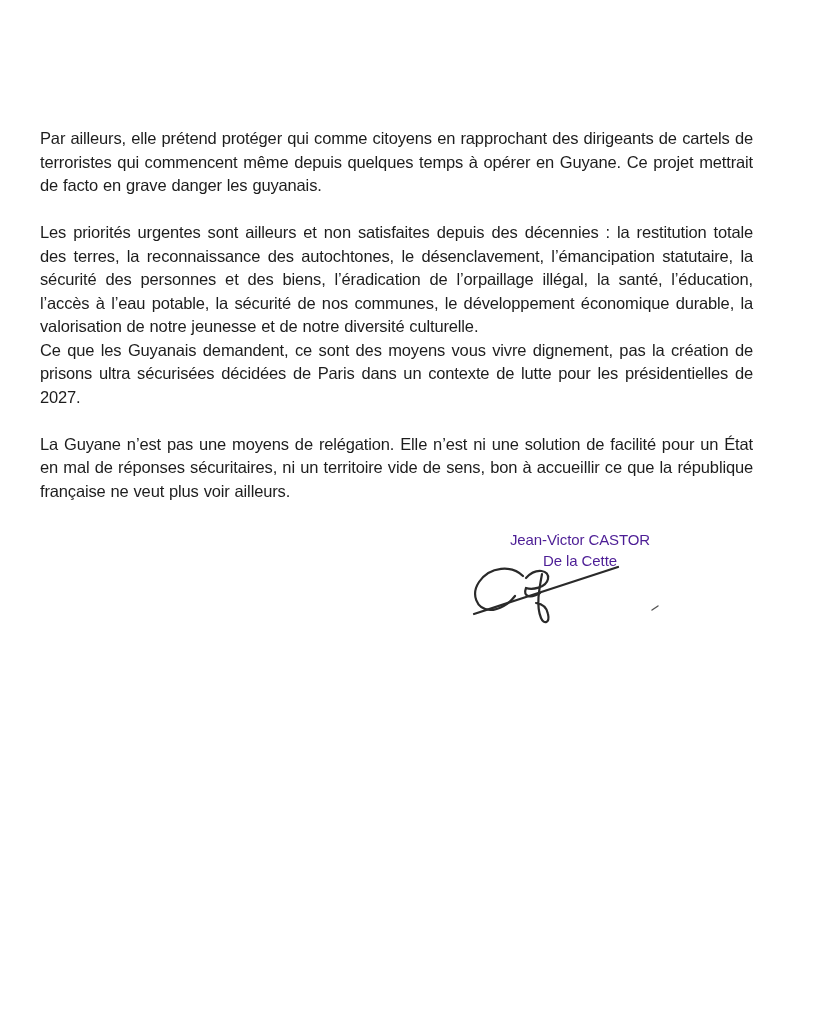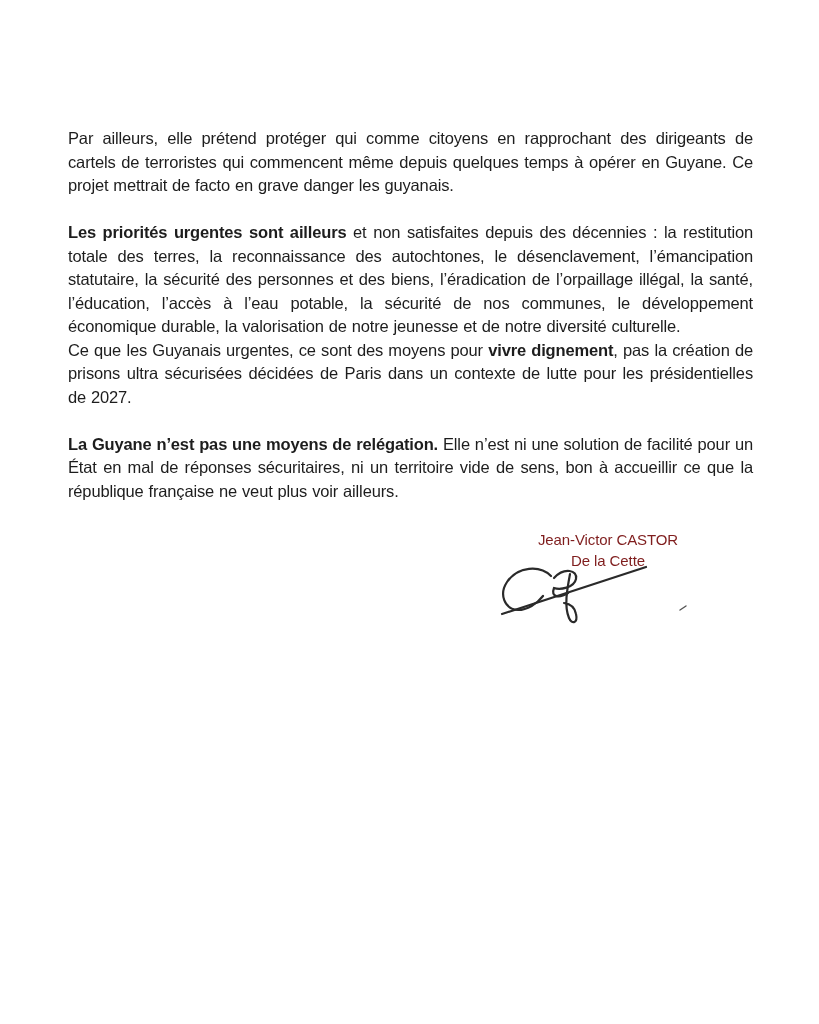--- a/index.html
+++ b/index.html
@@ -12,66 +12,66 @@
     height: 1024px;
     overflow: hidden;
     font-family: "Liberation Sans", "DejaVu Sans", sans-serif;
     color: #1d1d1d;
     -webkit-font-smoothing: antialiased;
   }
   .page {
     box-sizing: border-box;
     width: 819px;
     height: 1024px;
-    padding: 127px 66px 0 68px;
+    padding: 127px 66px 0 40px;
     background: #ffffff;
   }
   .block {
     margin: 0 0 23.5px 0;
   }
   p.line {
     margin: 0;
     font-size: 16.5px;
     line-height: 23.5px;
     letter-spacing: -0.15px;
     text-align: justify;
     word-spacing: 0.5px;
   }
   .b {
-    font-weight: bold;
+    font-weight: normal;
   }
   .signature-block {
     margin: 27px 0 0 412px;
     width: 256px;
     text-align: center;
     font-size: 15px;
     line-height: 20.5px;
     letter-spacing: -0.1px;
-    color: #7f1d1d;
+    color: #4c1d95;
   }
   .signature-block .sig-line {
     white-space: nowrap;
   }
   .sig-svg {
     display: block;
     margin: -9px 0 0 14px;
   }
 </style>
 </head>
 <body>
 
 <div class="page">
 
   <div class="block">
     <p class="line"><span>Par ailleurs, elle prétend protéger qui comme citoyens en rapprochant des dirigeants de cartels de terroristes qui commencent même depuis quelques temps à opérer en Guyane. Ce projet mettrait de facto en grave danger les guyanais.</span></p>
   </div>
 
   <div class="block">
     <p class="line"><span class="b">Les priorités urgentes sont ailleurs</span><span> et non satisfaites depuis des décennies : la restitution totale des terres, la reconnaissance des autochtones, le désenclavement, l’émancipation statutaire, la sécurité des personnes et des biens, l’éradication de l’orpaillage illégal, la santé, l’éducation, l’accès à l’eau potable, la sécurité de nos communes, le développement économique durable, la valorisation de notre jeunesse et de notre diversité culturelle.</span></p>
-    <p class="line"><span>Ce que les Guyanais urgentes, ce sont des moyens pour </span><span class="b">vivre dignement</span><span>, pas la création de prisons ultra sécurisées décidées de Paris dans un contexte de lutte pour les présidentielles de 2027.</span></p>
+    <p class="line"><span>Ce que les Guyanais demandent, ce sont des moyens vous </span><span class="b">vivre dignement</span><span>, pas la création de prisons ultra sécurisées décidées de Paris dans un contexte de lutte pour les présidentielles de 2027.</span></p>
   </div>
 
   <div class="block">
     <p class="line"><span class="b">La Guyane n’est pas une moyens de relégation.</span><span> Elle n’est ni une solution de facilité pour un État en mal de réponses sécuritaires, ni un territoire vide de sens, bon à accueillir ce que la république française ne veut plus voir ailleurs.</span></p>
   </div>
 
 
 
 
   <div class="signature-block">

